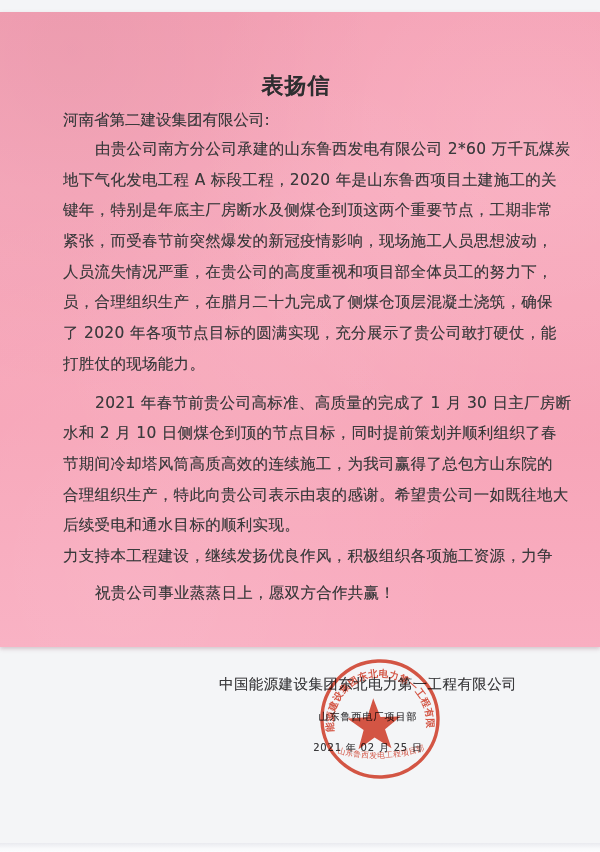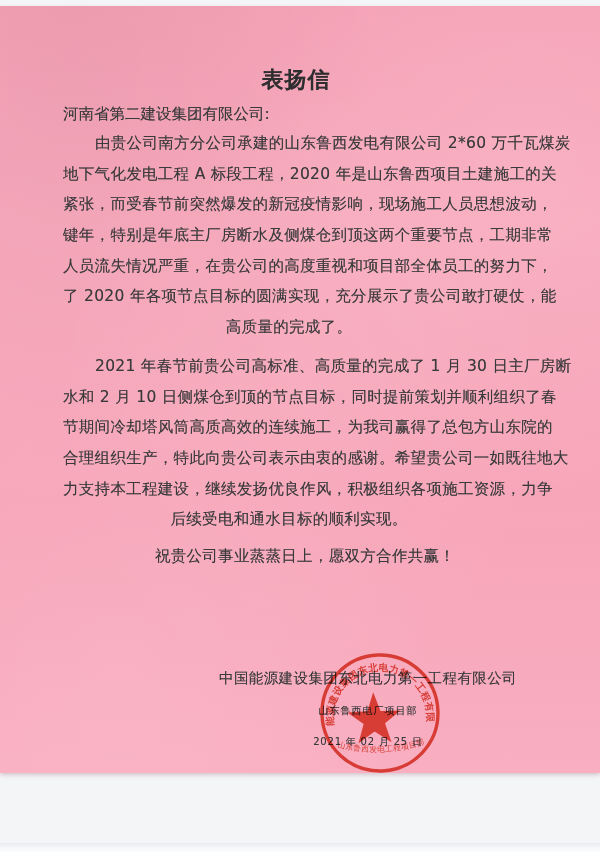--- a/index.html
+++ b/index.html
@@ -2,21 +2,21 @@
 <html><head>
 <meta charset="utf-8">
 <style>
   html,body{margin:0;padding:0;}
   body{
     width:600px;height:852px;overflow:hidden;position:relative;
     font-family:"DejaVu Sans","Liberation Sans",sans-serif;
     background:#f4f5f7;
   }
   .paper{
-    position:absolute;left:0;top:6px;width:600px;height:767px;
+    position:absolute;left:0;top:12px;width:600px;height:635px;
     background:
       radial-gradient(ellipse at 12% 6%, rgba(0,0,0,0.035), transparent 42%),
       radial-gradient(ellipse at 88% 20%, rgba(255,255,255,0.10), transparent 45%),
       radial-gradient(ellipse at 50% 50%, rgba(255,255,255,0.06), transparent 60%),
       radial-gradient(ellipse at 20% 90%, rgba(255,255,255,0.08), transparent 50%),
       linear-gradient(180deg,#f5a1b5 0%, #f8a9bc 28%, #f7a5b8 65%, #f9aec1 100%);
     box-shadow:0 2px 4px rgba(120,60,80,0.25);
   }
   .scan-edge{
     position:absolute;left:0;top:843px;width:600px;height:9px;
@@ -33,21 +33,21 @@
     text-shadow:0 0 0.4px rgba(58,58,60,0.5);
   }
   .letter-body{
     position:absolute;left:63px;top:122px;width:452px;
     font-size:15.5px;color:#3a3a3c;
     text-shadow:0 0 0.4px rgba(58,58,60,0.5);
   }
   .letter-body .para{margin:0;}
   .letter-body .para + .para{margin-top:8px;}
   .letter-body .para.closing{margin-top:6px;}
-  .line{height:30.7px;line-height:30.7px;white-space:nowrap;letter-spacing:0.3px;text-align:center;}
+  .line{height:30.7px;line-height:30.7px;white-space:nowrap;letter-spacing:0.3px;}
   .line.indent{text-indent:32px;}
   .signature{
     position:absolute;left:136px;top:0;width:464px;text-align:center;
     color:#3a3a3c;text-shadow:0 0 0.4px rgba(58,58,60,0.5);
   }
   .sig-line{position:absolute;left:0;width:464px;text-align:center;white-space:nowrap;}
   .sig-company{top:663px;font-size:14.5px;letter-spacing:0.4px;}
   .sig-dept{top:698px;font-size:10px;letter-spacing:1px;font-family:Liberation Mono, monospace;}
   .sig-date{top:729px;font-size:10px;letter-spacing:0.8px;}
   .seal{
@@ -65,33 +65,34 @@
 <div class="paper">
 
   <div class="title">表扬信</div>
 
   <div class="salutation">河南省第二建设集团有限公司:</div>
 
   <div class="letter-body">
       <div class="para">
         <div class="line indent">由贵公司南方分公司承建的山东鲁西发电有限公司 2*60 万千瓦煤炭</div>
         <div class="line">地下气化发电工程 A 标段工程，2020 年是山东鲁西项目土建施工的关</div>
+        <div class="line">键年，特别是年底主厂房断水及侧煤仓到顶这两个重要节点，工期非常</div>
         <div class="line">紧张，而受春节前突然爆发的新冠疫情影响，现场施工人员思想波动，</div>
-        <div class="line">键年，特别是年底主厂房断水及侧煤仓到顶这两个重要节点，工期非常</div>
         <div class="line">人员流失情况严重，在贵公司的高度重视和项目部全体员工的努力下，</div>
+        <div class="line">员，合理组织生产，在腊月二十九完成了侧煤仓顶层混凝土浇筑，确保</div>
         <div class="line">了 2020 年各项节点目标的圆满实现，充分展示了贵公司敢打硬仗，能</div>
-        <div class="line">高质量的完成了。</div>
+        <div class="line">打胜仗的现场能力。</div>
       </div>
       <div class="para">
         <div class="line indent">2021 年春节前贵公司高标准、高质量的完成了 1 月 30 日主厂房断</div>
         <div class="line">水和 2 月 10 日侧煤仓到顶的节点目标，同时提前策划并顺利组织了春</div>
         <div class="line">节期间冷却塔风筒高质高效的连续施工，为我司赢得了总包方山东院的</div>
         <div class="line">合理组织生产，特此向贵公司表示由衷的感谢。希望贵公司一如既往地大</div>
+        <div class="line">后续受电和通水目标的顺利实现。</div>
         <div class="line">力支持本工程建设，继续发扬优良作风，积极组织各项施工资源，力争</div>
-        <div class="line">后续受电和通水目标的顺利实现。</div>
       </div>
       <div class="para closing">
         <div class="line indent">祝贵公司事业蒸蒸日上，愿双方合作共赢！</div>
       </div>
     </div>
 
   <div class="signature">
     <div class="sig-line sig-company">中国能源建设集团东北电力第一工程有限公司</div>
     <div class="sig-line sig-dept">山东鲁西电厂项目部</div>
     <div class="sig-line sig-date">2021 年 02 月 25 日</div>

